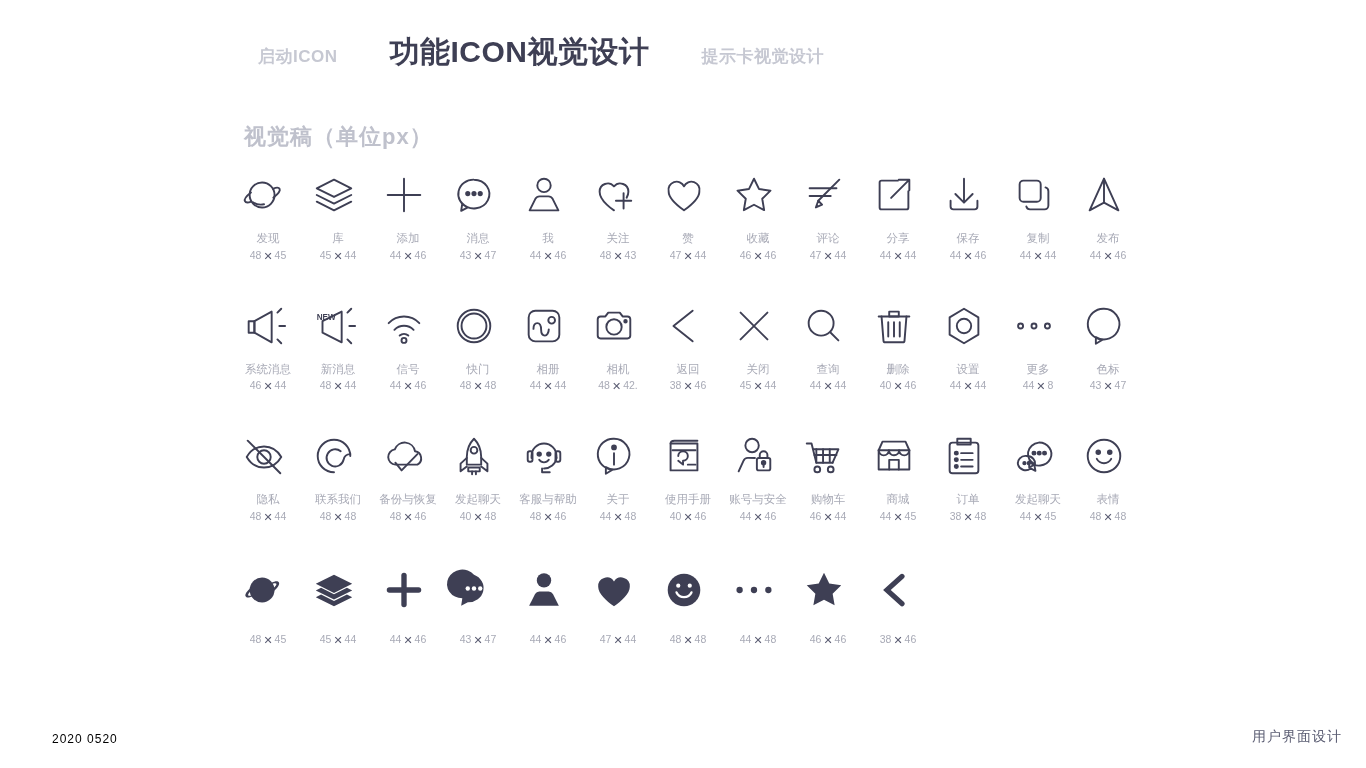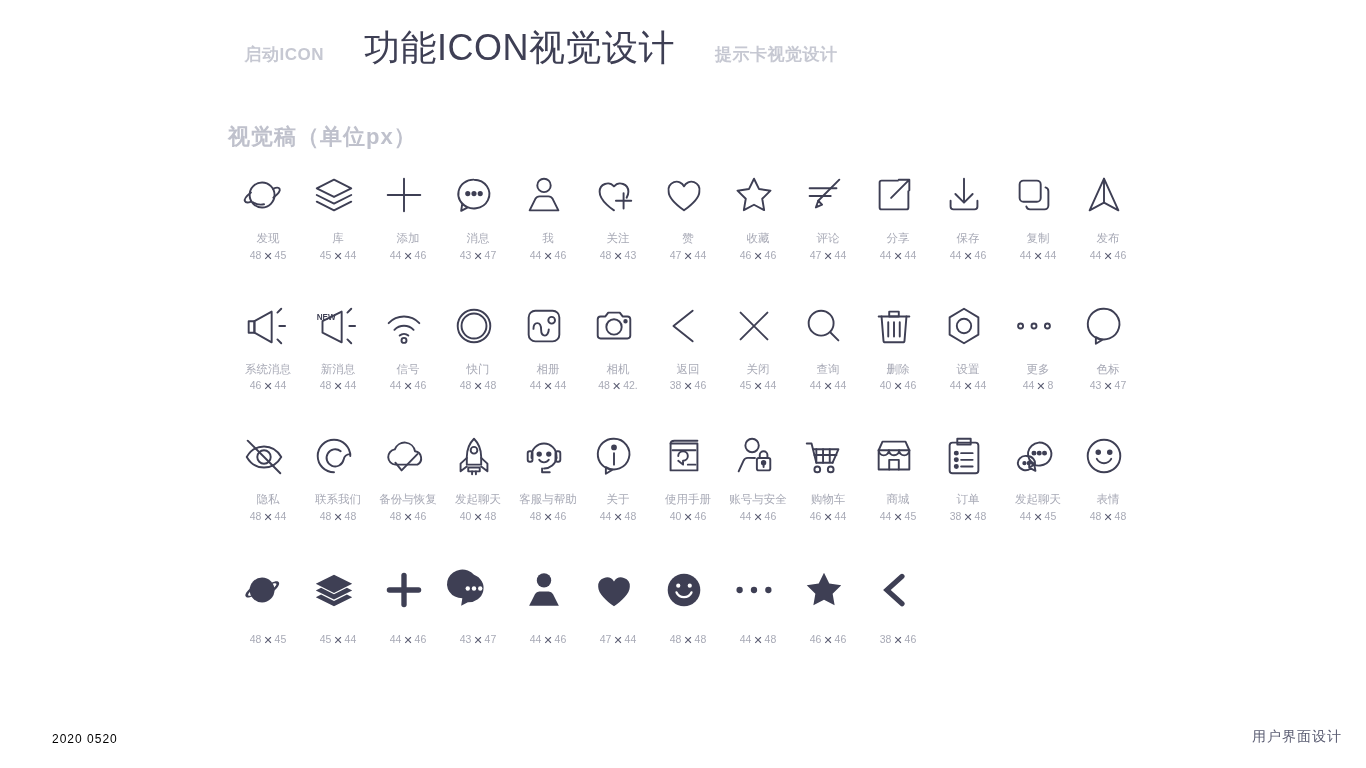--- a/index.html
+++ b/index.html
@@ -16,48 +16,48 @@
   }
   .page {
     width: 1366px;
     height: 768px;
     position: relative;
   }
 
   
   .header {
     position: absolute;
-    top: 24px;
+    top: 32px;
     left: 0;
     width: 1082px;
     display: flex;
     align-items: baseline;
     justify-content: center;
-    gap: 40px;
+    gap: 52px;
   }
   .tab-muted {
     font-size: 17px;
     font-weight: bold;
     color: #c6c8d2;
     letter-spacing: 0.5px;
     white-space: nowrap;
   }
   .tab-active {
-    font-size: 36px;
-    font-weight: normal;
+    font-size: 30px;
+    font-weight: bold;
     color: #3e3f54;
     letter-spacing: 0.5px;
     white-space: nowrap;
   }
 
   
   .section-title {
     position: absolute;
     top: 122px;
-    left: 228px;
+    left: 244px;
     font-size: 22px;
     font-weight: bold;
     color: #bfc1cc;
     letter-spacing: 1px;
   }
 
   
   .grid {
     position: absolute;
     top: 168px;

